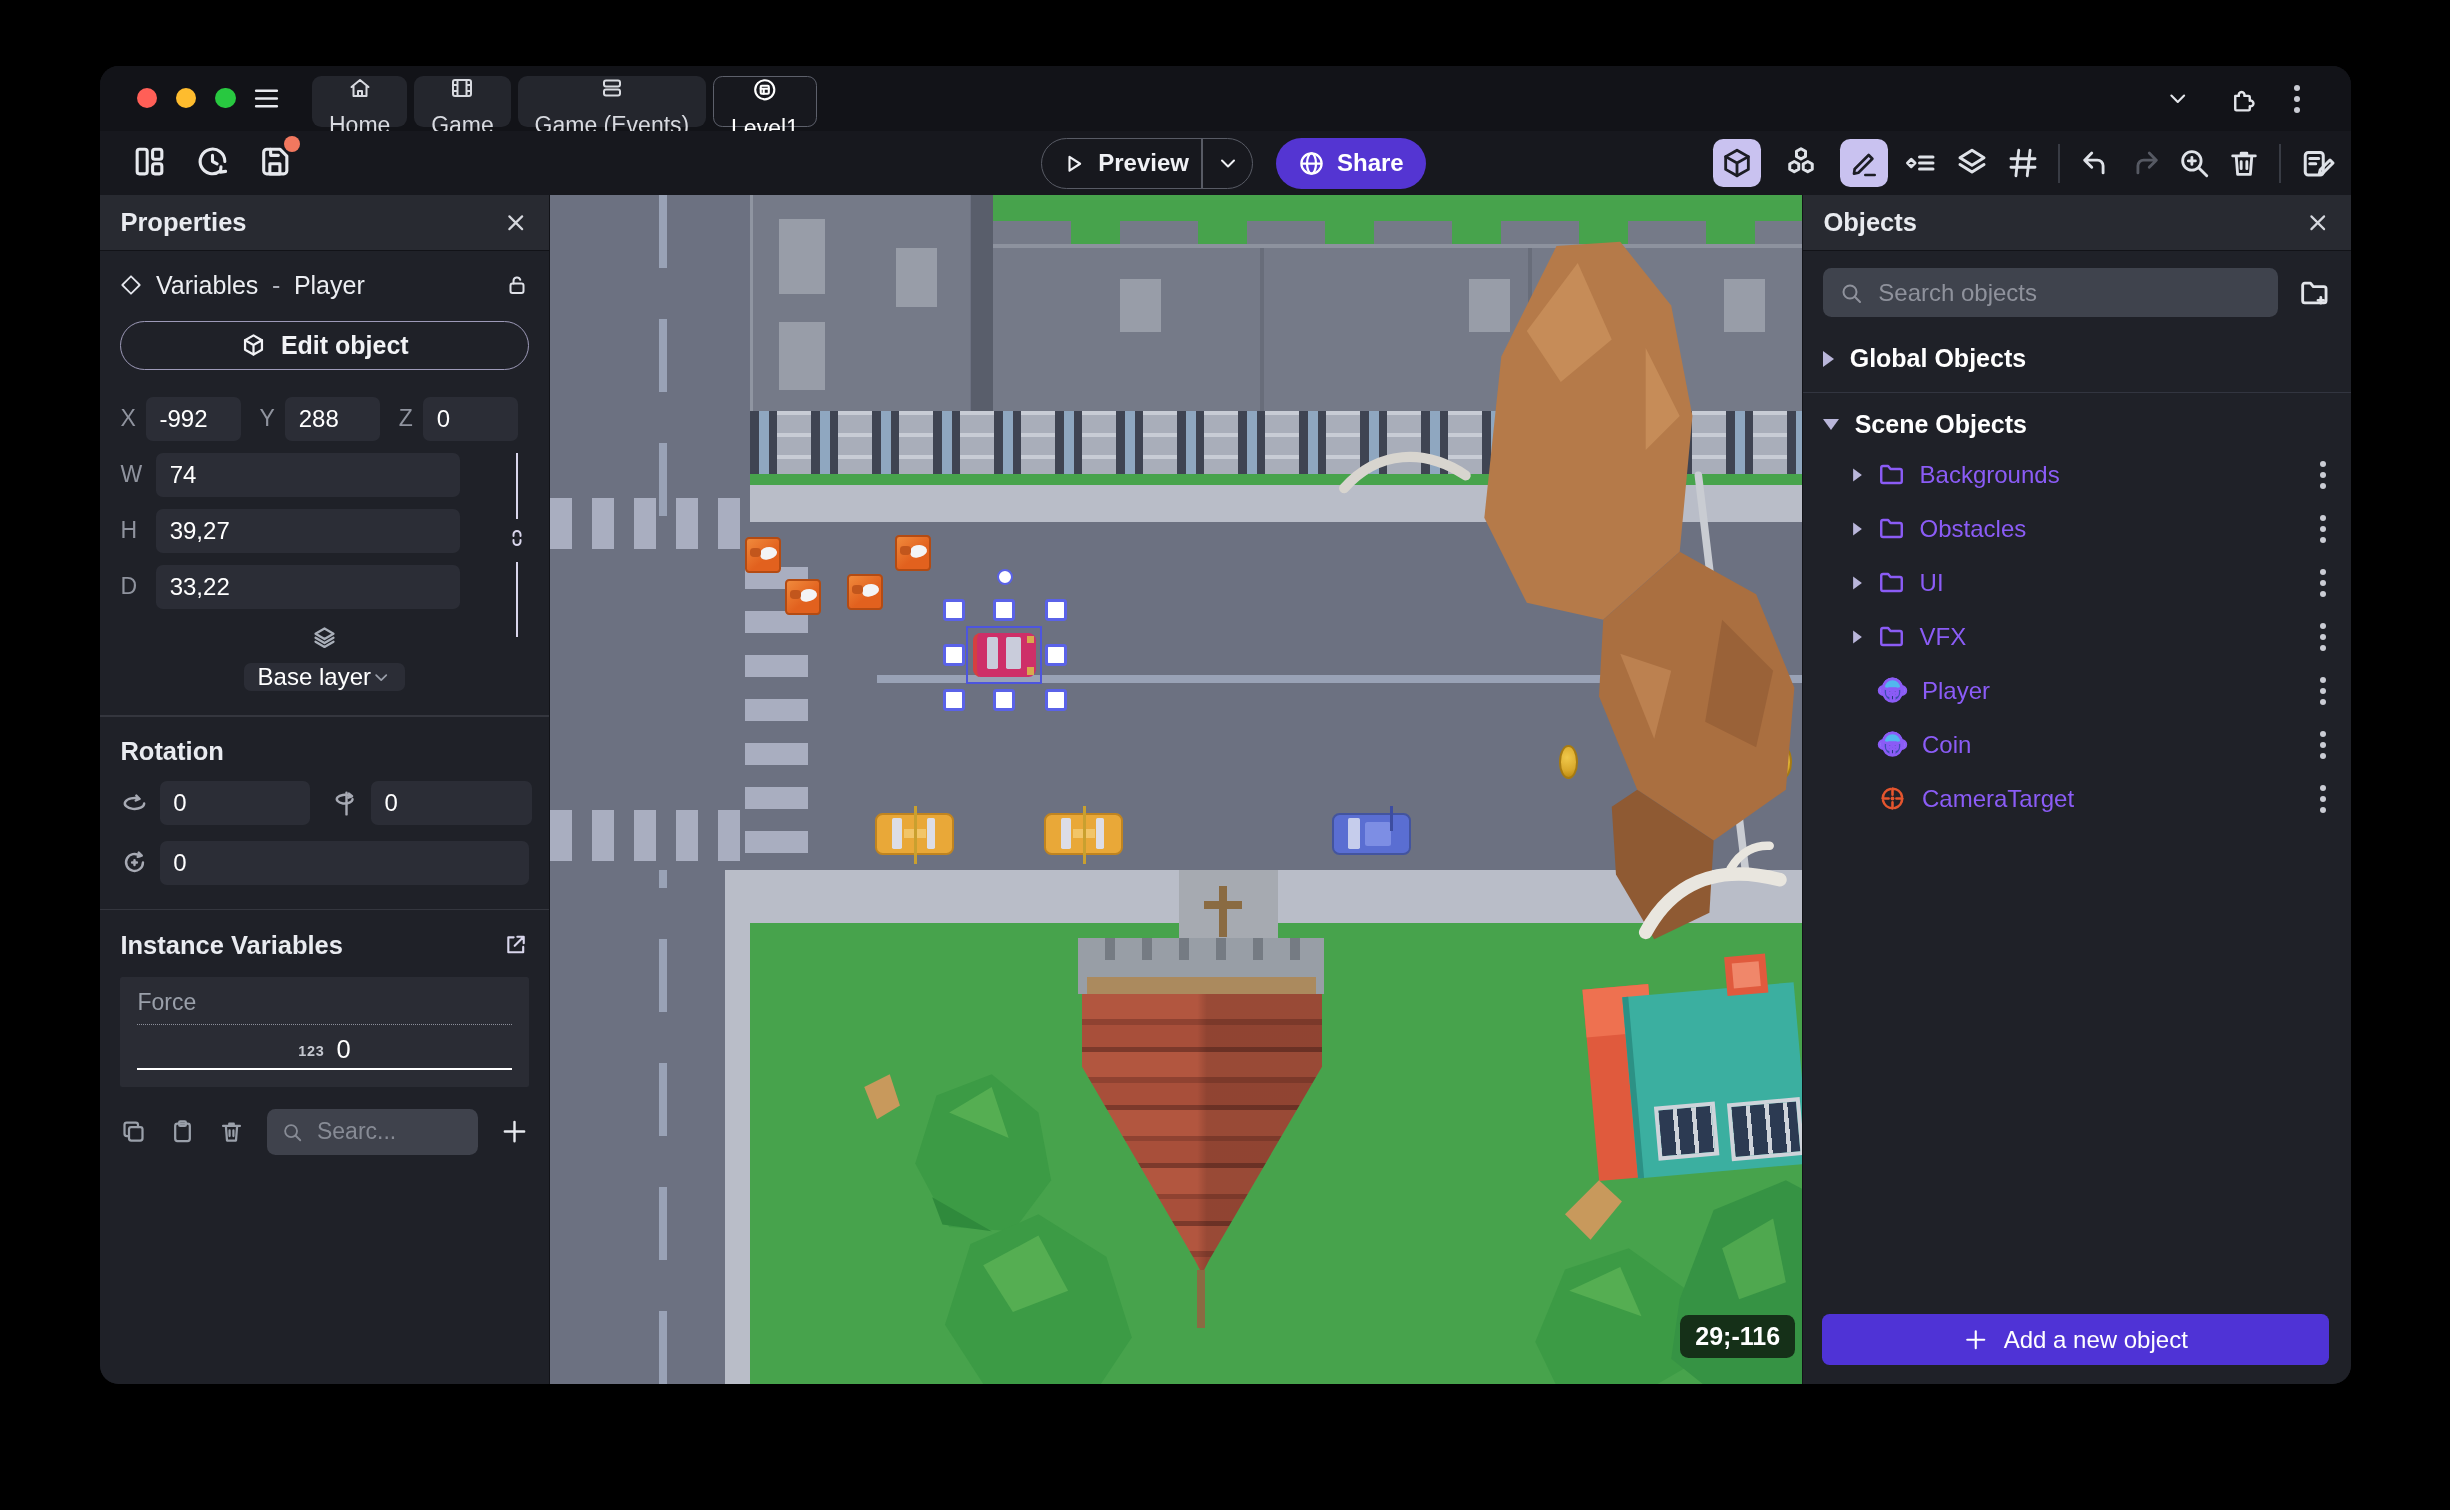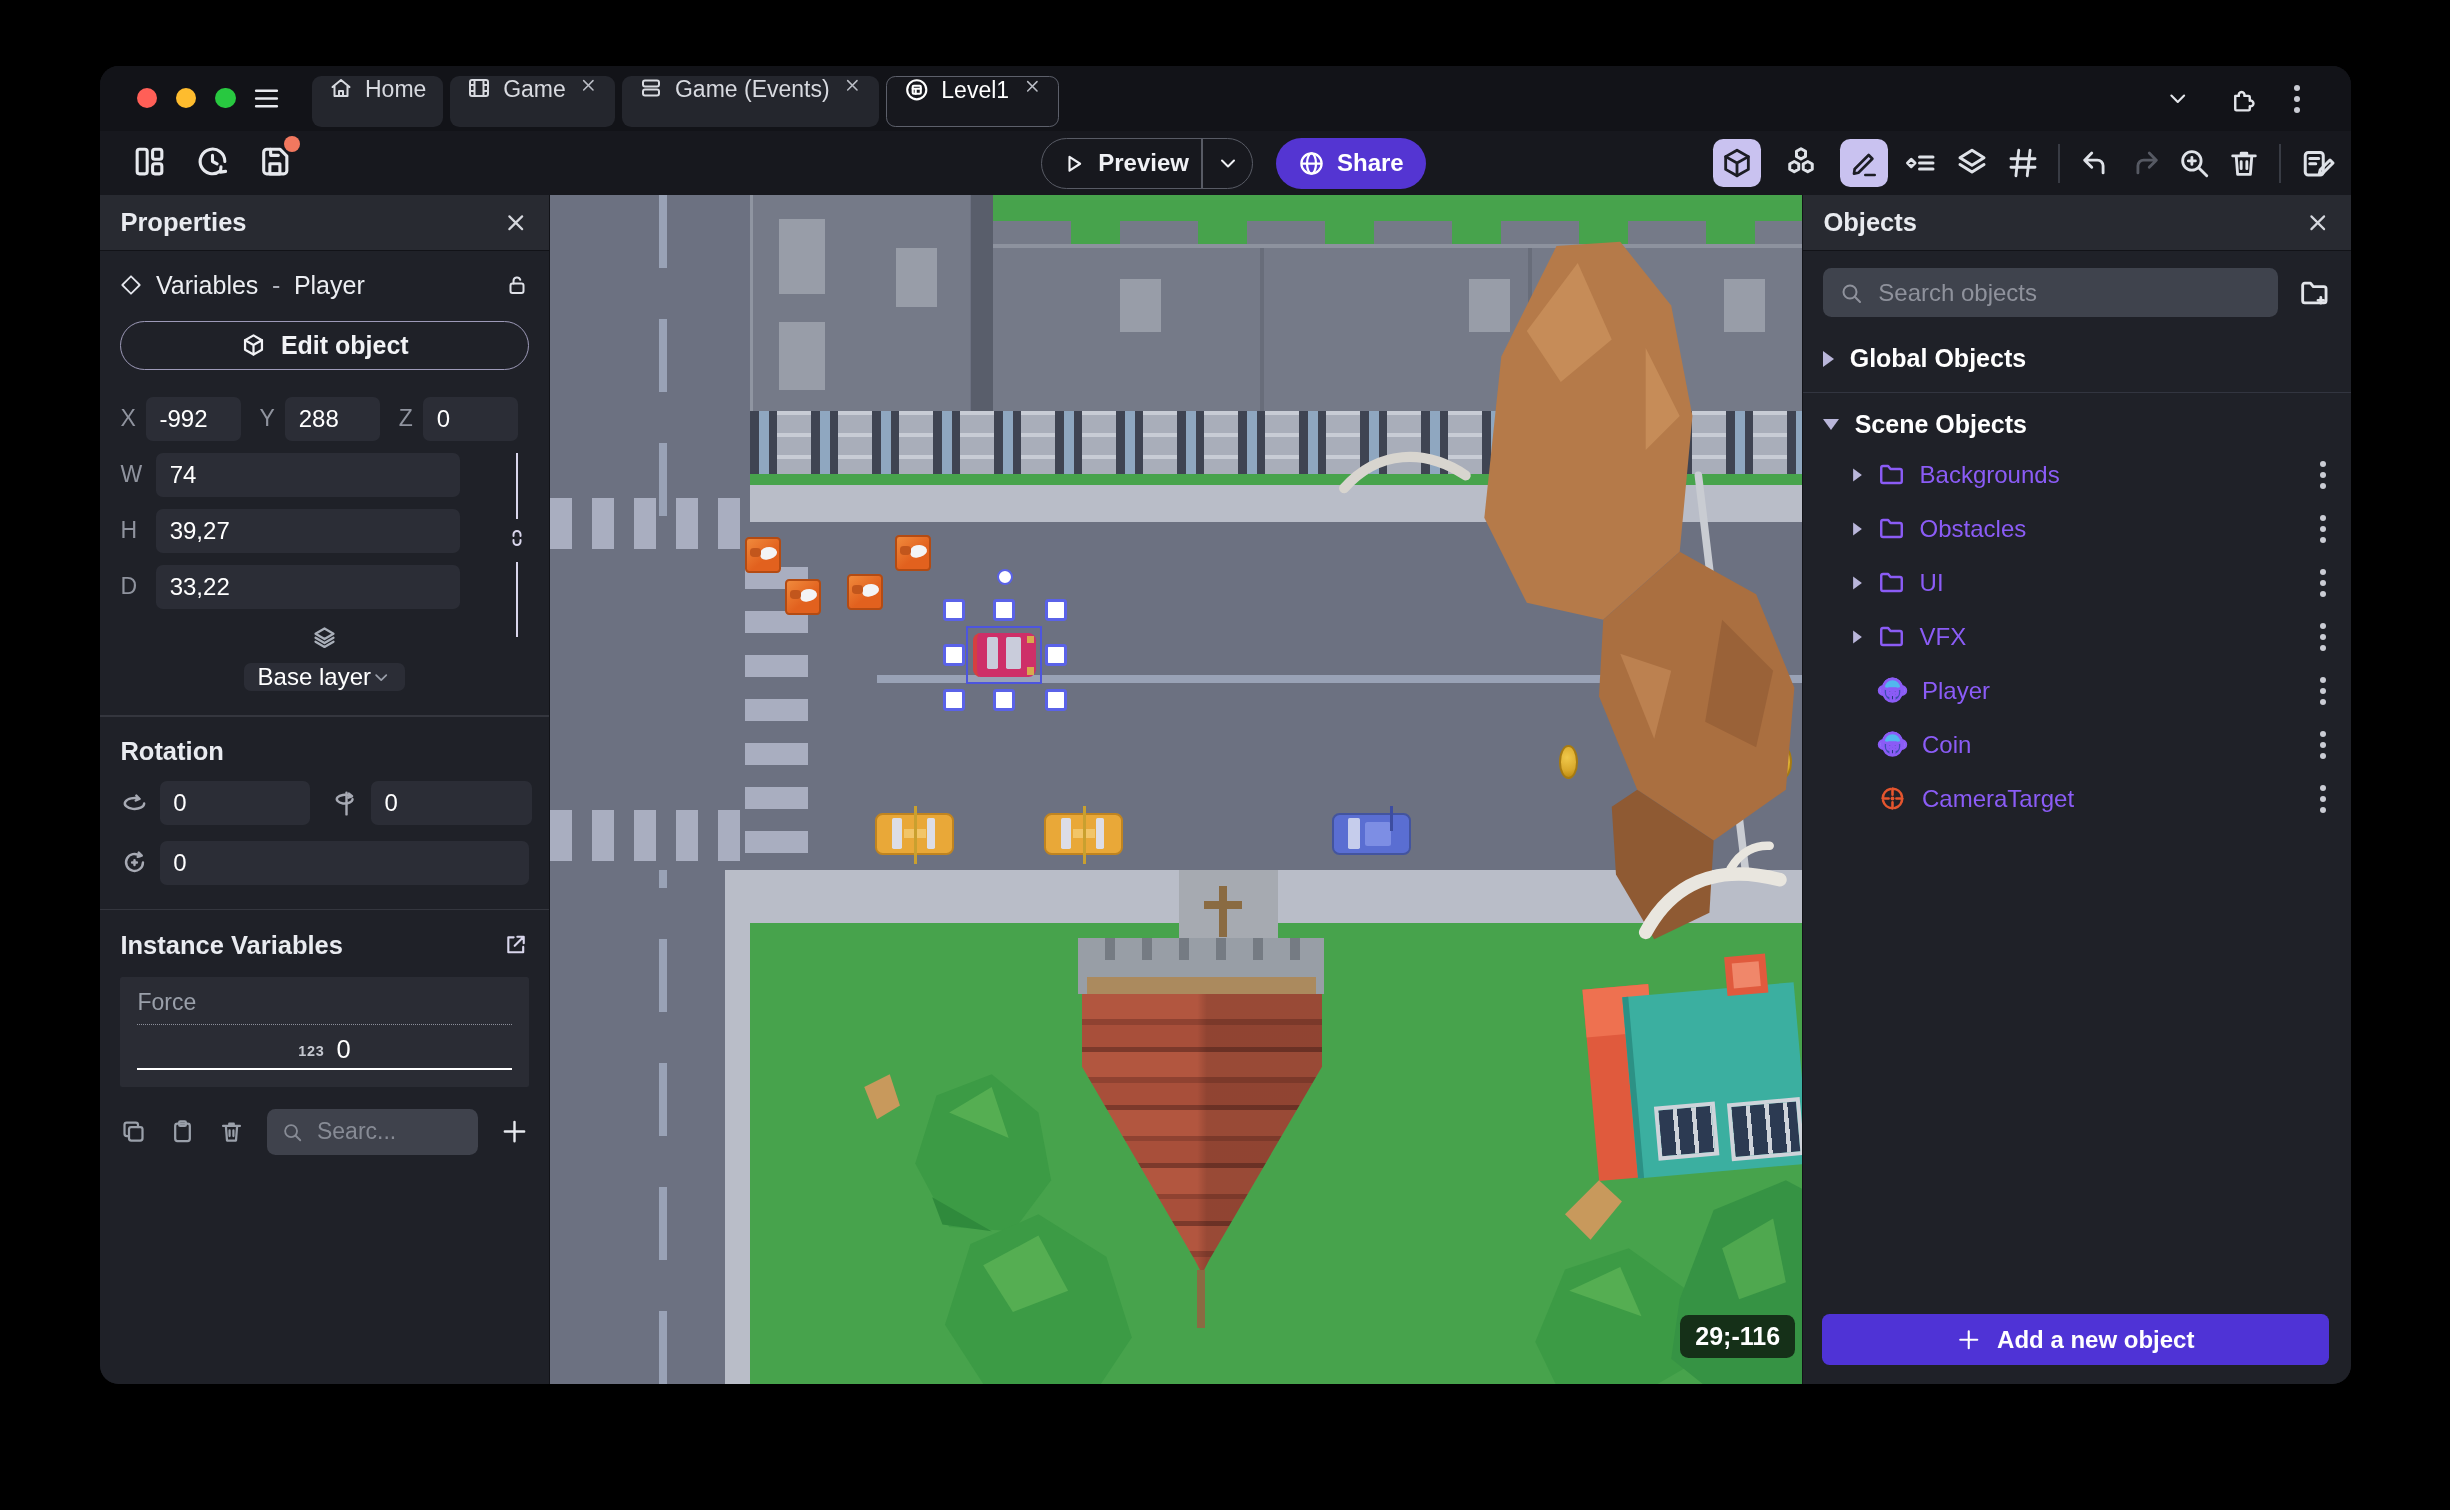--- a/index.html
+++ b/index.html
@@ -12,22 +12,22 @@
   
   .window{position:absolute;left:100px;top:66px;width:2251px;height:1318px;background:#17181e;
           border-radius:18.7px;overflow:hidden;box-shadow:0 25.5px 68px rgba(0,0,0,.8);}
 
   
   .tabbar{position:absolute;left:0;top:0;right:0;height:65px;background:#121318;}
   .traffic{position:absolute;left:37px;top:22px;display:flex;gap:18.7px;}
   .traffic span{width:20.4px;height:20.4px;border-radius:50%;}
   .hamburger{position:absolute;left:151px;top:17px;color:#e8eaef;}
   .tabs{position:absolute;left:212px;top:10.2px;display:flex;gap:6.8px;height:51px;}
-  .tab{display:flex;gap:12px;padding:0 17px;border-radius:9.3px;background:#24262d;
-       color:#d8dae0;font-size:23px;}
+  .tab{display:flex;align-items:center;gap:12px;padding:0 17px;border-radius:9.3px;background:#24262d;
+       color:#d8dae0;font-size:23px;flex-direction:column;}
   .tab .tlabel{white-space:nowrap;}
   .tab.active{background:#17181e;border:1.7px solid #5d606b;color:#fff;}
   .tab .closex{color:#b9bcc4;margin-left:1.7px;}
   .winctl{position:absolute;right:46px;top:18.7px;display:flex;gap:37px;align-items:center;color:#e3e5ea;}
 
   
   .toolbar{position:absolute;left:0;top:65px;right:0;height:65px;background:#17181e;border-bottom:1.7px solid #0d0e12;}
   .tb-left{position:absolute;left:31px;top:12px;display:flex;gap:25.5px;color:#e6e8ed;}
   .save-wrap{position:relative;}
   .save-dot{position:absolute;right:-6.8px;top:-6.8px;width:16px;height:16px;border-radius:50%;background:#f2785f;}
@@ -108,21 +108,21 @@
   .caret-d{width:0;height:0;border-left:8.5px solid transparent;border-right:8.5px solid transparent;
            border-top:11px solid #b9b6da;}
   .op-div{height:1.7px;background:#323540;margin:18.7px -20.4px 0 -20.4px;}
   .olist{margin-top:8.5px;}
   .orow{display:flex;align-items:center;height:54px;gap:13.6px;color:#8b5cf6;font-size:24px;padding-left:29px;}
   .orow .caret-r{transform:scale(.8);}
   .orow .grow{flex:1;}
   .kebab{display:flex;flex-direction:column;gap:5.1px;padding-right:5.1px;}
   .kebab i{width:6px;height:6px;border-radius:50%;background:#caccd4;}
   .btn-add{position:absolute;left:18.7px;right:22px;bottom:18.7px;height:51px;background:#4f33d6;border-radius:7.6px;
-     display:flex;align-items:center;justify-content:center;gap:15.3px;color:#fff;font-size:24px;font-weight:bold;}
+     display:flex;align-items:center;justify-content:center;gap:15.3px;color:#fff;font-size:24px;font-weight:normal;}
 
   
   .canvas{flex:1;position:relative;overflow:hidden;background:#6c7181;}
   .canvas .abs{position:absolute;}
   .v-line{left:109px;top:0;width:7.6px;height:1191px;
      background:repeating-linear-gradient(180deg,#99a2b6 0 73px,transparent 73px 124px);}
   .grass{background:#47a34c;}
   .bldg{background:#757a88;}
   .vent{position:absolute;background:#989da8;}
   .cren{background:repeating-linear-gradient(90deg,#757a88 0 78px,transparent 78px 127px);}

